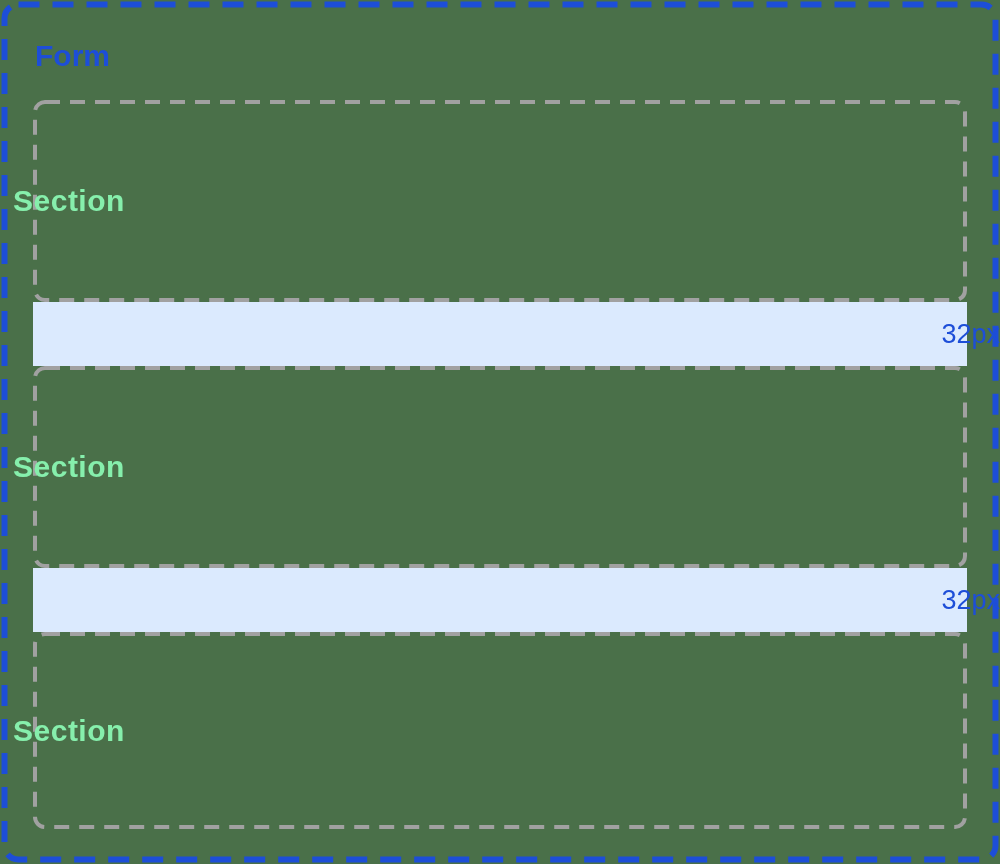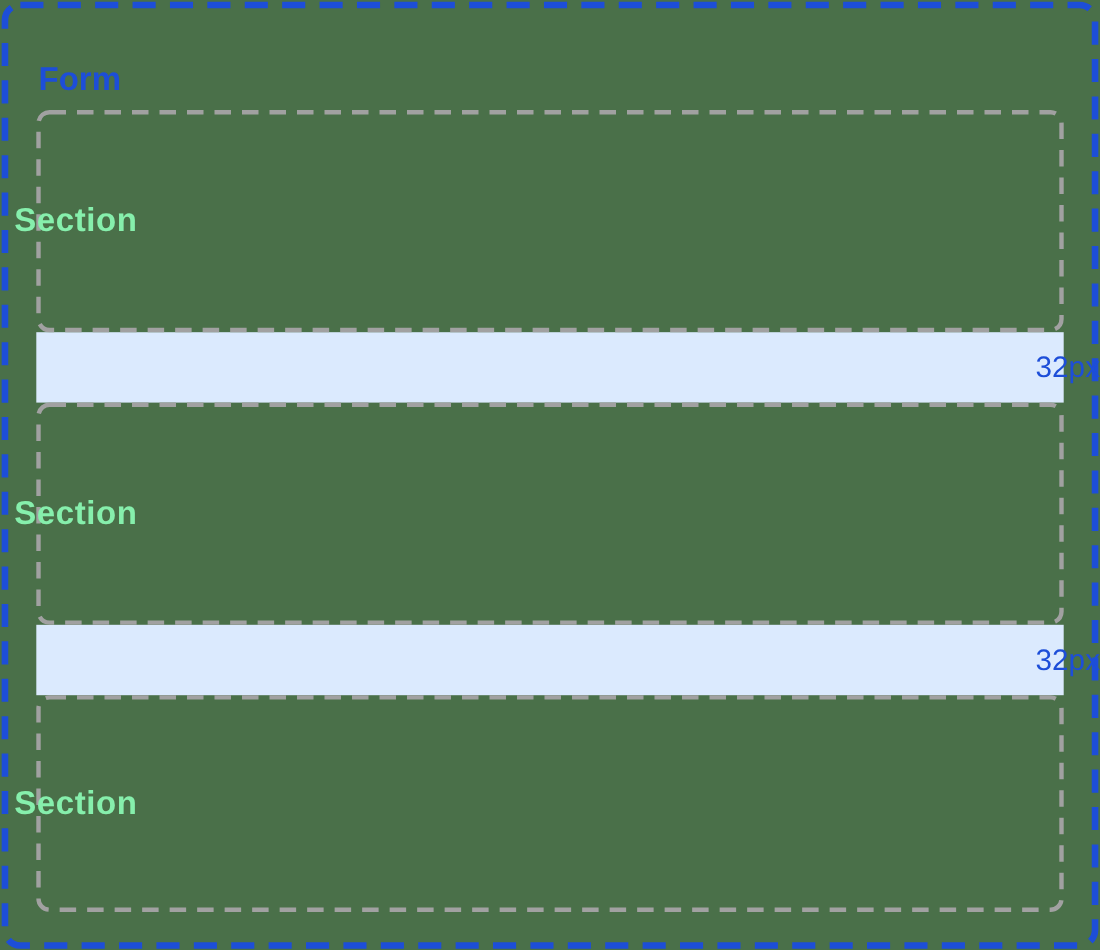--- a/index.html
+++ b/index.html
@@ -56,21 +56,20 @@
 
   
   .form-title {
     position: absolute;
     left: 35px;
     top: 41px;
     font-size: 30px;
     font-weight: bold;
     line-height: 30px;
     color: #1d4ed8;
-    margin-top: 17px;
   }
   .section-label {
     position: absolute;
     left: 0;
     width: 100%;
     text-align: left;
     font-size: 30px;
     font-weight: bold;
     line-height: 30px;
     color: #86efac;

